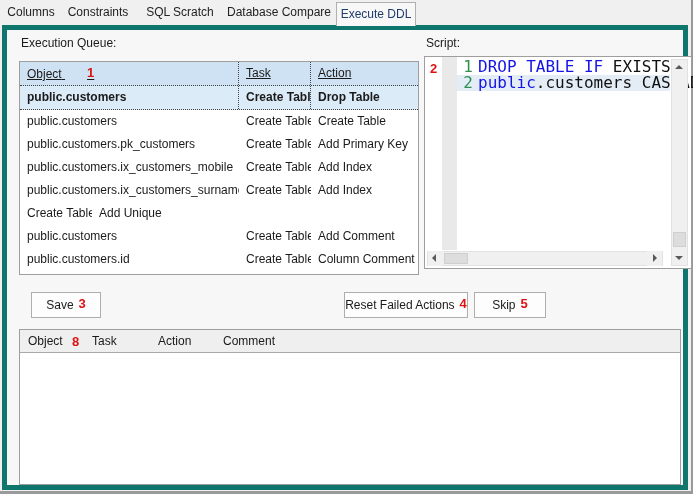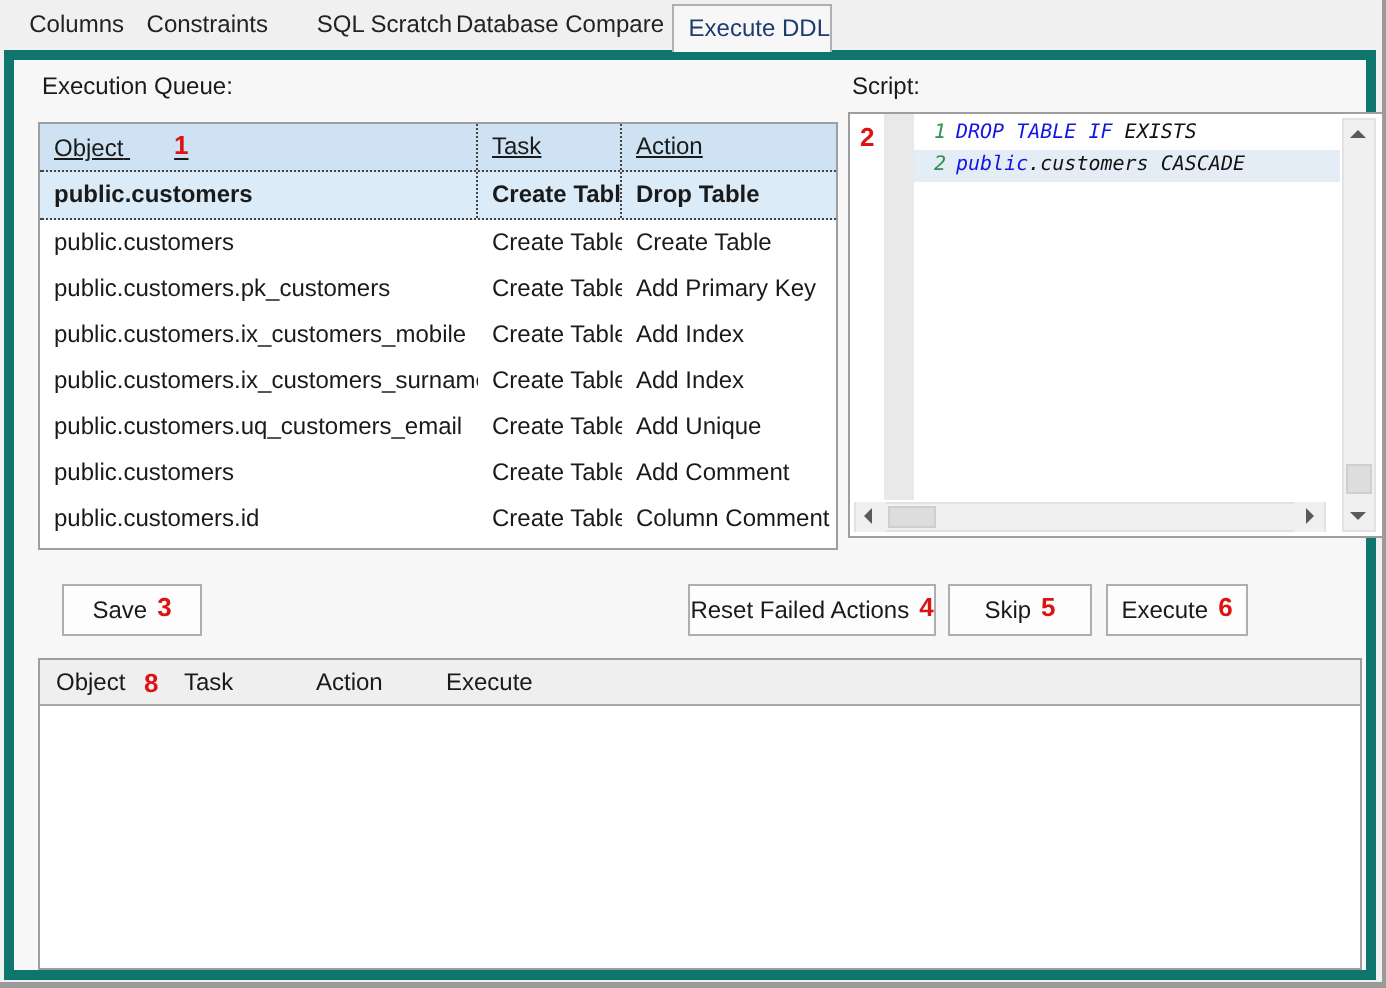--- a/index.html
+++ b/index.html
@@ -6,21 +6,21 @@
   html,body { width:693px; height:494px; }
   body {
     font-family:"Liberation Sans", sans-serif;
     font-size:12px; color:#1a1a1a;
     background:#f0f0f0; position:relative; overflow:hidden;
   }
   .screen { position:absolute; inset:0; border-right:2px solid #9a9a9a; border-bottom:3px solid #9a9a9a; background:#f0f0f0; }
 
   
   .tabbar { position:absolute; left:0; top:0; width:100%; height:25px; }
-  .tab { position:absolute; top:0; height:25px; line-height:25px; text-align:right; color:#222; cursor:default; }
+  .tab { position:absolute; top:0; height:25px; line-height:25px; text-align:center; color:#222; cursor:default; }
   .tab.t0 { left:0;   width:62px; }
   .tab.t1 { left:62px; width:72px; }
   .tab.t2 { left:134px; width:92px; }
   .tab.t3 { left:226px; width:106px; }
   .tab.active {
     left:336px; width:80px; top:2px; height:24px; line-height:22px;
     background:#f7f7f7; border:1px solid #b0b0b0; border-bottom:none;
     color:#1f3c6e; z-index:3;
   }
 
@@ -57,21 +57,21 @@
   
   .editor {
     position:absolute; left:417px; top:26px; width:268px; height:213px;
     background:#fff; border:1px solid #9e9e9e;
   }
   .ed-margin { position:absolute; left:0; top:0; bottom:18px; width:17px; background:#fff; }
   .ed-strip  { position:absolute; left:17px; top:0; bottom:18px; width:15px; background:#e9e9e9; }
   .ed-ann { position:absolute; left:5px; top:4px; }
   .code-area {
     position:absolute; left:32px; top:2px; right:21px;
-    font-family:"DejaVu Sans Mono", monospace; font-size:10px; line-height:16px;font-style:italic;
+    font-family:"DejaVu Sans Mono", monospace; font-size:16px; line-height:16px;
   }
   .sline { white-space:nowrap; height:16px; }
   .sline.hl { background:#e4edf6; }
   .lnum { display:inline-block; width:16px; text-align:right; margin-right:5px; color:var(--lng,#2e9152); }
   .kw { color:var(--kwb,#1414e6); }
   .plain { color:#111; }
 
   
   .vscroll { position:absolute; top:2px; bottom:2px; right:3px; width:17px; background:#f0f0f0; border:1px solid #e2e2e2; }
   .hscroll { position:absolute; left:2px; bottom:2px; height:15px; width:236px; background:#f0f0f0; border:1px solid #e2e2e2; }
@@ -158,21 +158,20 @@
             <div class="qcell object">public.customers.ix_customers_mobile</div>
             <div class="qcell task">Create Table</div>
             <div class="qcell action">Add Index</div>
           </div>
           <div class="qrow">
             <div class="qcell object">public.customers.ix_customers_surname</div>
             <div class="qcell task">Create Table</div>
             <div class="qcell action">Add Index</div>
           </div>
           <div class="qrow">
-            <div class="qcell object">public.customers.uq_customers_email</div>
             <div class="qcell task">Create Table</div>
             <div class="qcell action">Add Unique</div>
           </div>
           <div class="qrow">
             <div class="qcell object">public.customers</div>
             <div class="qcell task">Create Table</div>
             <div class="qcell action">Add Comment</div>
           </div>
           <div class="qrow">
             <div class="qcell object">public.customers.id</div>
@@ -214,29 +213,26 @@
 
     <div class="btn btn-save">
       <span>Save</span><span class="ann">3</span>
     </div>
     <div class="btn btn-reset">
       <span>Reset Failed Actions</span><span class="ann">4</span>
     </div>
     <div class="btn btn-skip">
       <span>Skip</span><span class="ann">5</span>
     </div>
-    <div class="btn btn-exec">
-      <span>Execute</span><span class="ann">6</span>
-    </div>
 
     <div class="rtable">
       <div class="rhead">
         <span class="rh0">Object</span>
         <span class="ann">8</span>
         <span class="rh1">Task</span>
         <span class="rh2">Action</span>
-        <span class="rh3">Execute</span>
+        <span class="rh3">Comment</span>
       </div>
       <div></div>
     </div>
 
   </div>
 </div>
 
 </body></html>

